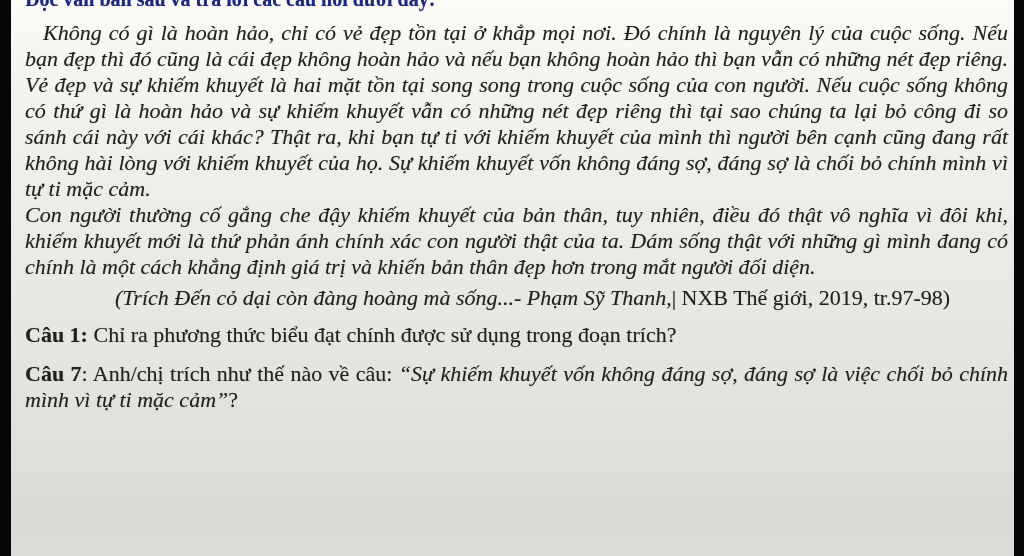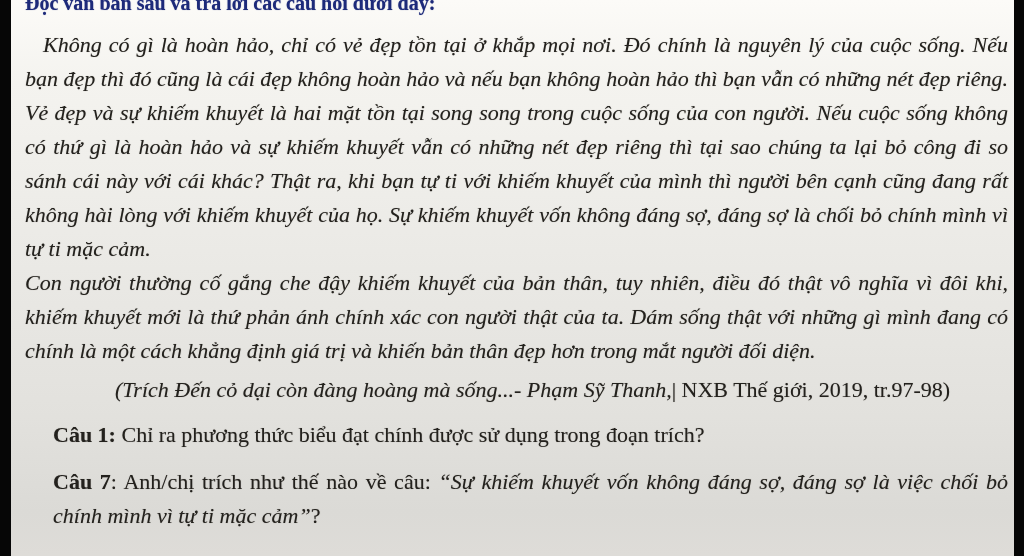--- a/index.html
+++ b/index.html
@@ -13,21 +13,21 @@
   }
   .bar { position: absolute; top: 0; height: 100%; background: #060606; z-index: 5; }
   .bar-left  { left: 0;  width: 11px; }
   .bar-right { right: 0; width: 10px; }
   .content {
     position: absolute;
     left: 11px; right: 10px; top: 0; bottom: 0;
     padding: 0 6px 0 14px;
     color: #23211d;
     font-size: 22px;
-    line-height: 34px;
+    line-height: 26px;
     text-align: justify;
     filter: blur(0.25px);
     text-shadow: 0 0 1px rgba(62,58,50,0.38);
   }
   .instruction {
     margin: -14px 0 0 0;
     font-weight: bold;
     font-style: normal;
     font-size: 20px;
     color: #1d2a7a;
@@ -35,21 +35,21 @@
     text-align: left;
     white-space: nowrap;
   }
   p { margin: 0; }
   .para { font-style: italic; }
   .p1 { margin-top: 8px; text-indent: 18px; }
   .p2 { }
   .citation { margin-top: 5px; margin-left: 90px; text-align: left; }
   .citation .cite-italic { font-style: italic; }
   .citation .cite-regular { font-style: normal; }
-  .question { font-style: normal; margin-left: 28px; }
+  .question { font-style: normal; }
   .q1 { margin-top: 11px; }
   .q2 { margin-top: 13px; }
   .q3 { margin-top: 13px; }
   .q4 { margin-top: 7px; }
   .q-label { font-weight: bold; }
   .q-quote { font-style: italic; }
 </style>
 </head>
 <body>
 

